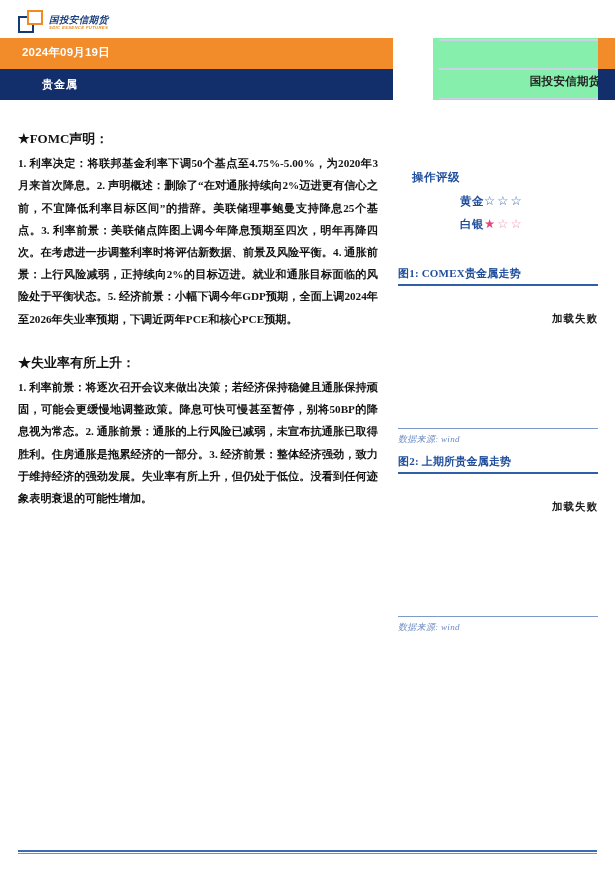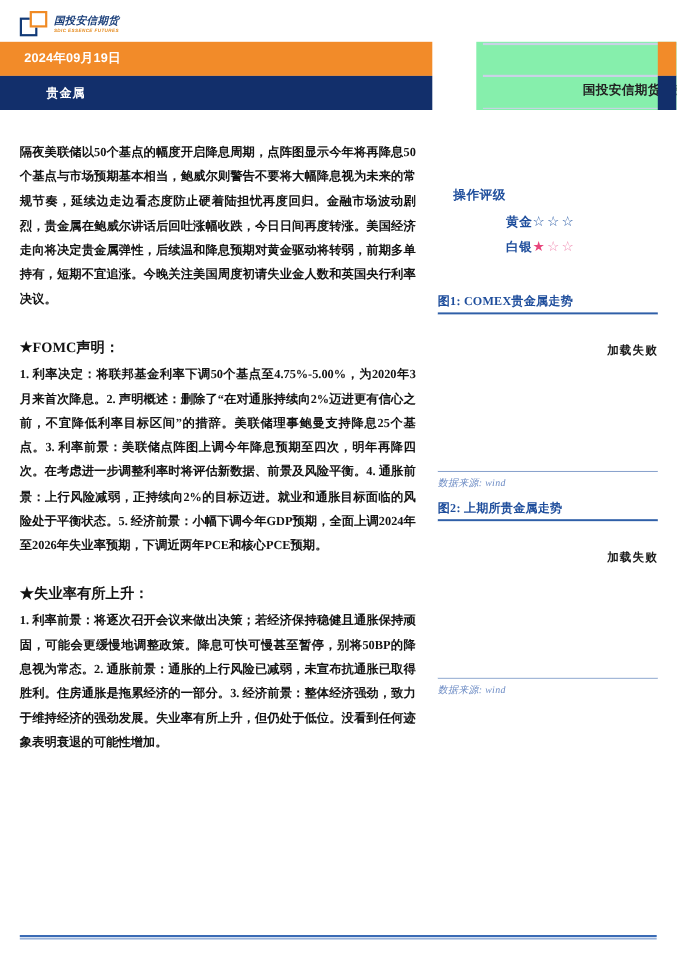--- a/index.html
+++ b/index.html
@@ -179,21 +179,20 @@
       <div class="rule-m"></div>
       <div class="rule-b"></div>
       <div class="hdr-type">日报</div>
       <div class="hdr-org">国投安信期货研究院</div>
     </div>
     <div class="bar-orange-tail"></div>
     <div class="bar-navy-tail"></div>
   </div>
 
   <div class="body-left">
-    <p class="para gap-lg">隔夜美联储以50个基点的幅度开启降息周期，点阵图显示今年将再降息50个基点与市场预期基本相当，鲍威尔则警告不要将大幅降息视为未来的常规节奏，延续边走边看态度防止硬着陆担忧再度回归。金融市场波动剧烈，贵金属在鲍威尔讲话后回吐涨幅收跌，今日日间再度转涨。美国经济走向将决定贵金属弹性，后续温和降息预期对黄金驱动将转弱，前期多单持有，短期不宜追涨。今晚关注美国周度初请失业金人数和英国央行利率决议。</p>
     <p class="sec-title">★FOMC声明：</p>
     <p class="para gap-lg">1. 利率决定：将联邦基金利率下调50个基点至4.75%-5.00%，为2020年3月来首次降息。2. 声明概述：删除了“在对通胀持续向2%迈进更有信心之前，不宜降低利率目标区间”的措辞。美联储理事鲍曼支持降息25个基点。3. 利率前景：美联储点阵图上调今年降息预期至四次，明年再降四次。在考虑进一步调整利率时将评估新数据、前景及风险平衡。4. 通胀前景：上行风险减弱，正持续向2%的目标迈进。就业和通胀目标面临的风险处于平衡状态。5. 经济前景：小幅下调今年GDP预期，全面上调2024年至2026年失业率预期，下调近两年PCE和核心PCE预期。</p>
     <p class="sec-title">★失业率有所上升：</p>
     <p class="para">1. 利率前景：将逐次召开会议来做出决策；若经济保持稳健且通胀保持顽固，可能会更缓慢地调整政策。降息可快可慢甚至暂停，别将50BP的降息视为常态。2. 通胀前景：通胀的上行风险已减弱，未宣布抗通胀已取得胜利。住房通胀是拖累经济的一部分。3. 经济前景：整体经济强劲，致力于维持经济的强劲发展。失业率有所上升，但仍处于低位。没看到任何迹象表明衰退的可能性增加。</p>
   </div>
 
   <div class="right-col">
 
     <div class="rating-title">操作评级</div>
 

